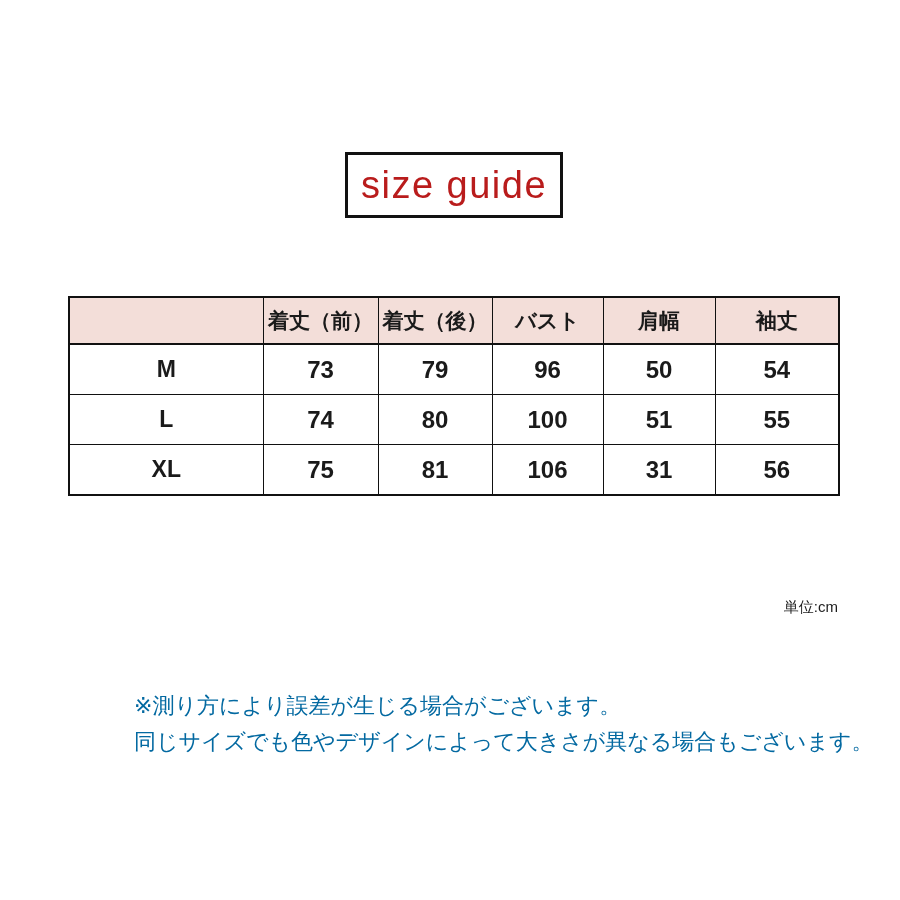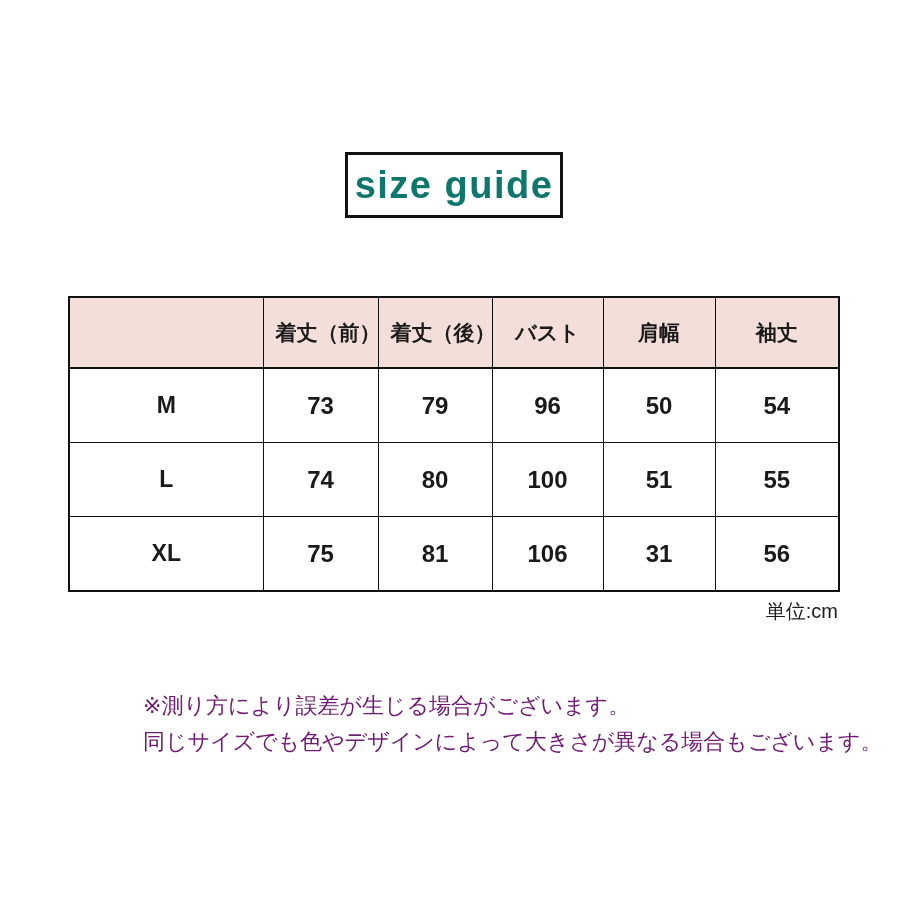--- a/index.html
+++ b/index.html
@@ -24,43 +24,43 @@
     height: 60px;
     border: 3px solid #111;
     display: flex;
     align-items: center;
     justify-content: center;
     box-sizing: content-box;
     background: #fff;
   }
   .title-text {
     font-size: 38px;
-    font-weight: 700;
+    font-weight: 400;
     letter-spacing: 1.5px;
-    color: #0f766e;
+    color: #b91c1c;
     white-space: nowrap;
   }
 
   
   .size-table {
     position: absolute;
     left: 68px;
     top: 296px;
     width: 770px;
     border-collapse: collapse;
     table-layout: fixed;
     border: 2.5px solid #111;
   }
   .size-table th,
   .size-table td {
     border: 1.5px solid #111;
     text-align: center;
     vertical-align: middle;
     font-weight: bold;
-    padding: 12px;
+    padding: 0;
     overflow: hidden;
     white-space: nowrap;
   }
   .size-table thead th {
     background: var(--header-bg, #f3ded9);
     height: 45px;
     font-size: 21px;
     border-bottom: 2.5px solid #111;
   }
   .size-table tbody td {
@@ -78,33 +78,33 @@
   col.c-meas4 { width: 112px; }
   col.c-meas5 { width: 124px; }
 
   
   .unit-label {
     position: absolute;
     left: 68px;
     top: 598px;
     width: 770px;
     text-align: right;
-    font-size: 20px;
+    font-size: 15px;
     font-weight: 400;
     color: #1c1c1c;
   }
 
   
   .notes {
     position: absolute;
-    left: 143px;
+    left: 134px;
     top: 688px;
     font-size: 22px;
     line-height: 36px;
-    color: #701a75;
+    color: #0369a1;
     font-weight: 400;
   }
   .note-line { white-space: nowrap; }
 </style>
 </head>
 <body>
 
 <div class="title-box">
   <span class="title-text">size guide</span>
 </div>

